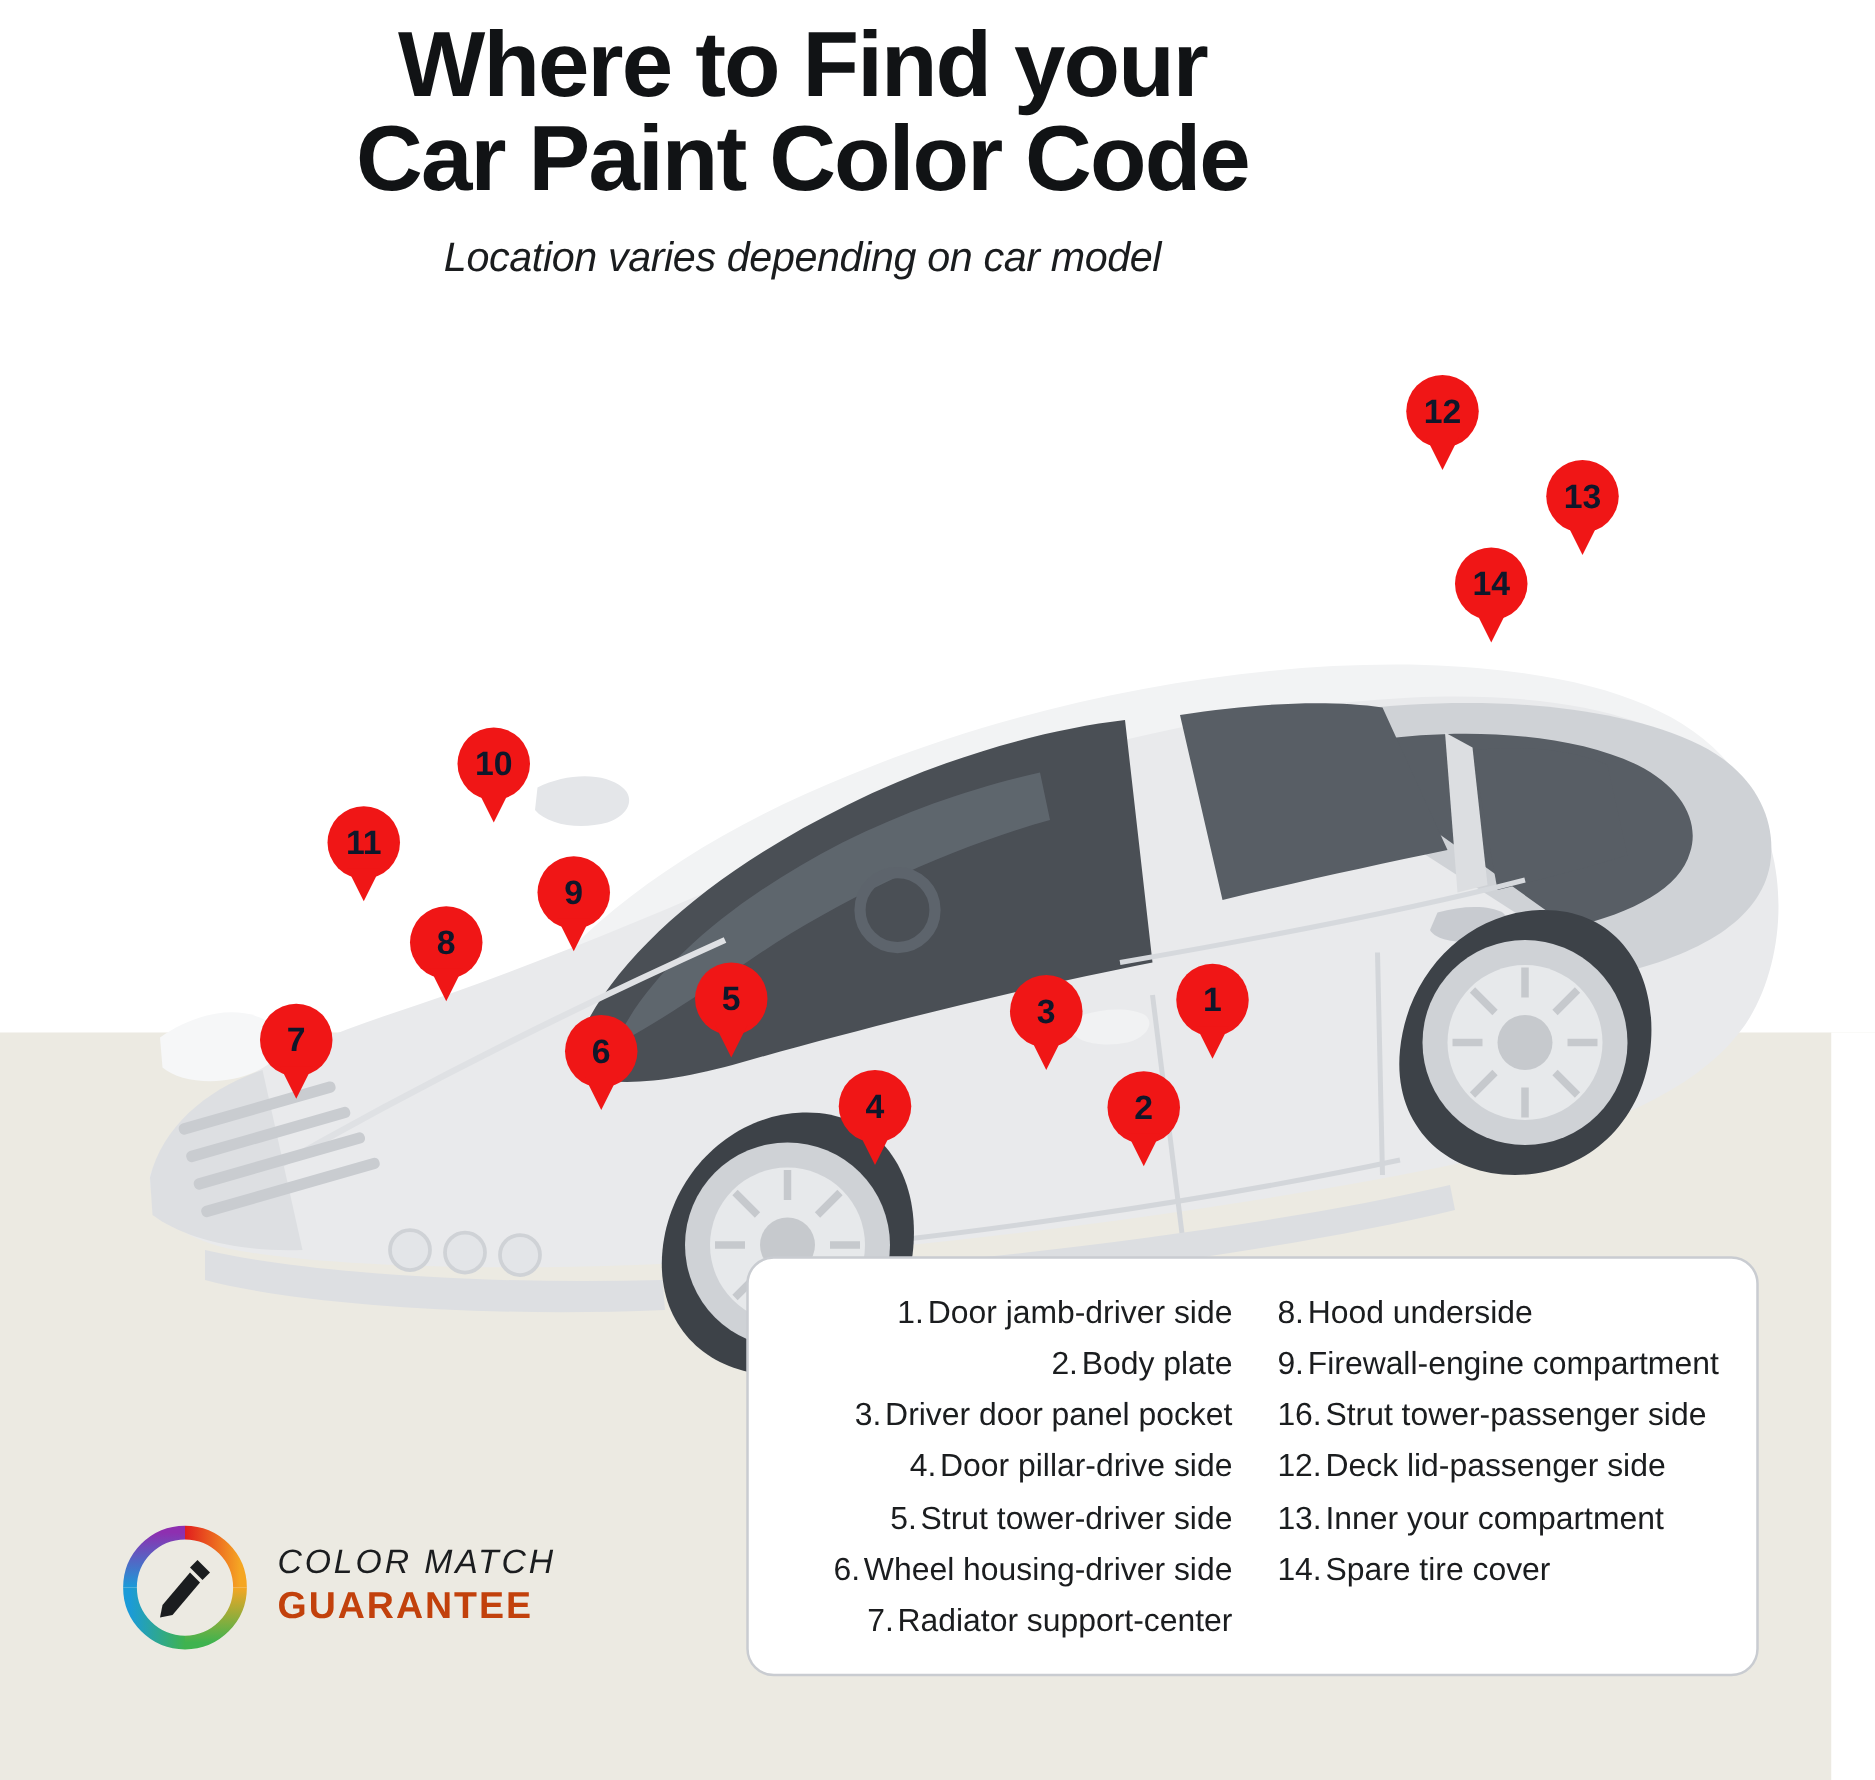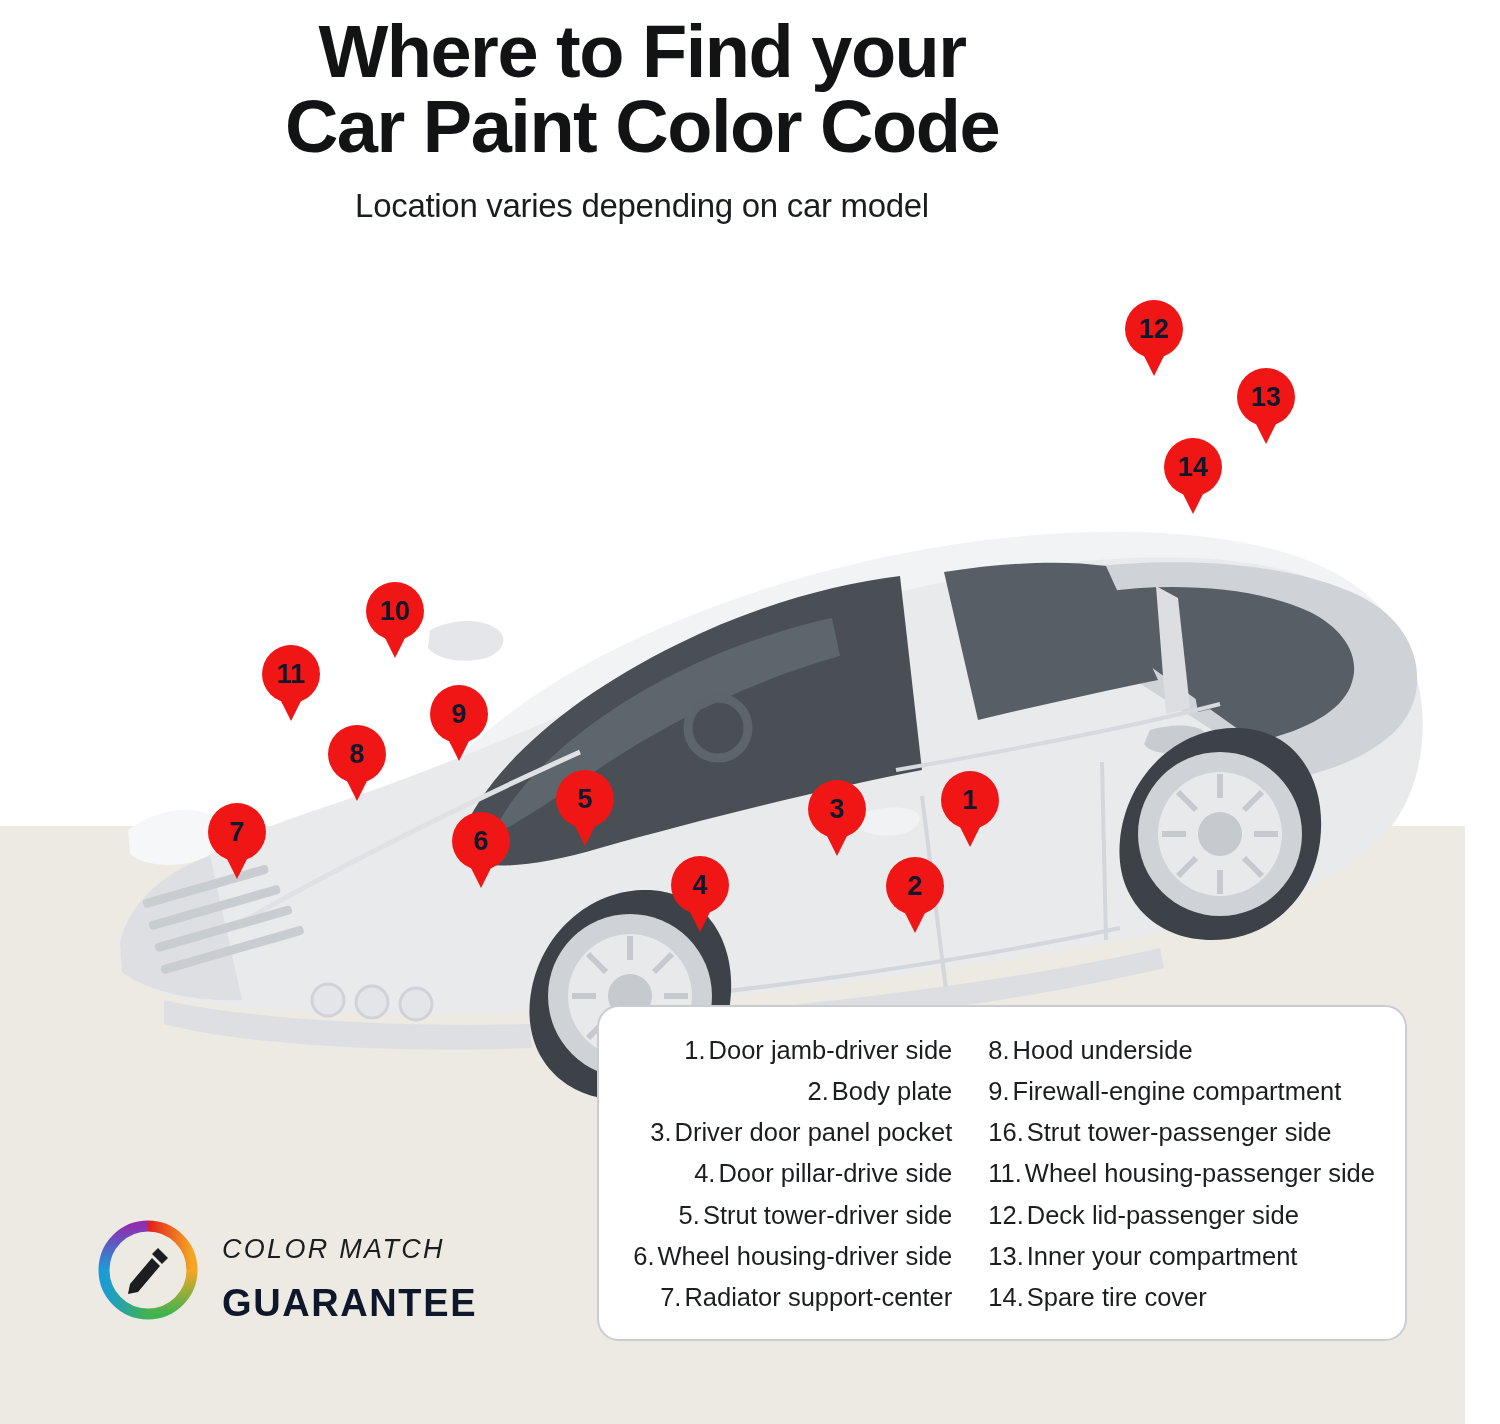--- a/index.html
+++ b/index.html
@@ -13,21 +13,21 @@
   }
 
   
   #header { position:absolute; top:0; left:0; width:1284px; text-align:center; }
   #title {
     font-size:74px; font-weight:bold; line-height:1.02;
     letter-spacing:-1.5px; color:#111315;
     padding-top:14px; white-space:pre-line;
   }
   #subtitle {
-    font-size:33px; color:#1a1c1e;
+    font-size:33px; font-style:italic; color:#1a1c1e;
     margin-top:22px; letter-spacing:-0.3px;
   }
 
   
   #ground {
     position:absolute; left:0; top:826px; width:1500px; height:598px;
     background:#eceae2;
   }
   #ground-white-right {
     position:absolute; left:1465px; top:826px; width:35px; height:598px;
@@ -75,21 +75,21 @@
   .legend-col.left .legend-item { justify-content:flex-end; }
   .legend-col.right .legend-item { justify-content:flex-start; padding-left:10px; }
   .legend-num { text-align:right; margin-right:3px; }
   .legend-text { }
 
   
   #logo { position:absolute; left:96px; top:1218px; width:420px; height:106px; }
   #logo-ring { position:absolute; left:0; top:0; width:104px; height:104px; }
   #logo-text { position:absolute; left:126px; top:16px; }
   #logo-line1 { font-size:27px; letter-spacing:2.3px; color:#1b1d1f;font-style:italic; }
-  #logo-line2 { font-size:38px; letter-spacing:1.6px; font-weight:bold; color:#0f172a; margin-top:17px; }
+  #logo-line2 { font-size:30px; letter-spacing:1.6px; font-weight:bold; color:#c2410c; margin-top:3px; }
 </style>
 </head>
 <body>
 
 <div id="header">
   <div id="title">Where to Find your
 Car Paint Color Code</div>
   <div id="subtitle">Location varies depending on car model</div>
 </div>
 
@@ -290,24 +290,20 @@
         <span class="legend-num">8.</span>
         <span class="legend-text">Hood underside</span>
       </div>
       <div class="legend-item">
         <span class="legend-num">9.</span>
         <span class="legend-text">Firewall-engine compartment</span>
       </div>
       <div class="legend-item">
         <span class="legend-num">16.</span>
         <span class="legend-text">Strut tower-passenger side</span>
-      </div>
-      <div class="legend-item">
-        <span class="legend-num">11.</span>
-        <span class="legend-text">Wheel housing-passenger side</span>
       </div>
       <div class="legend-item">
         <span class="legend-num">12.</span>
         <span class="legend-text">Deck lid-passenger side</span>
       </div>
       <div class="legend-item">
         <span class="legend-num">13.</span>
         <span class="legend-text">Inner your compartment</span>
       </div>
       <div class="legend-item">

